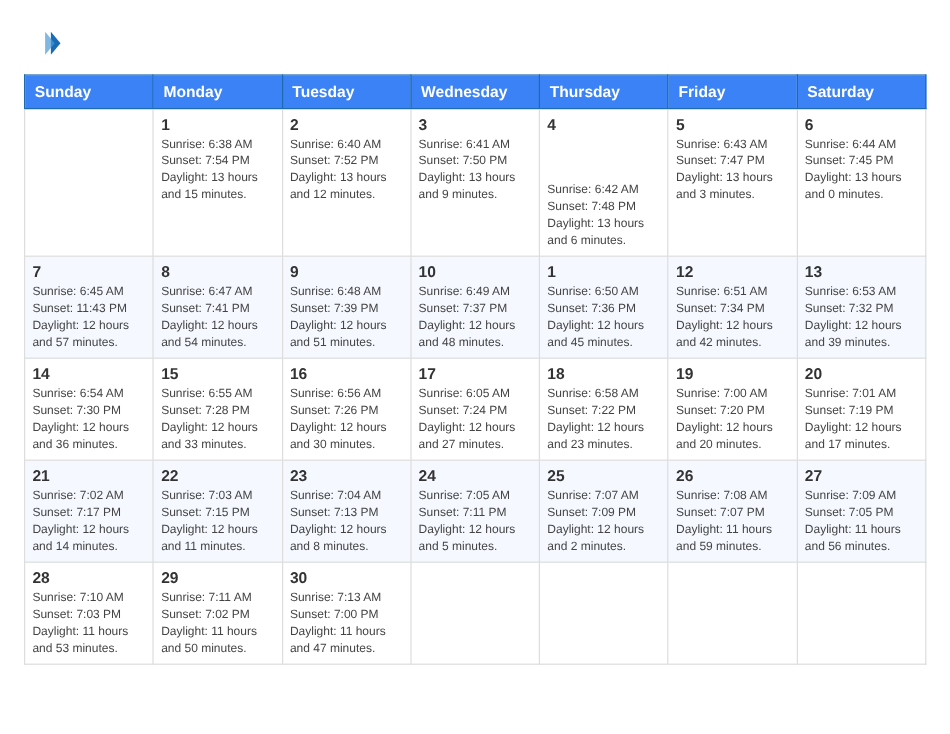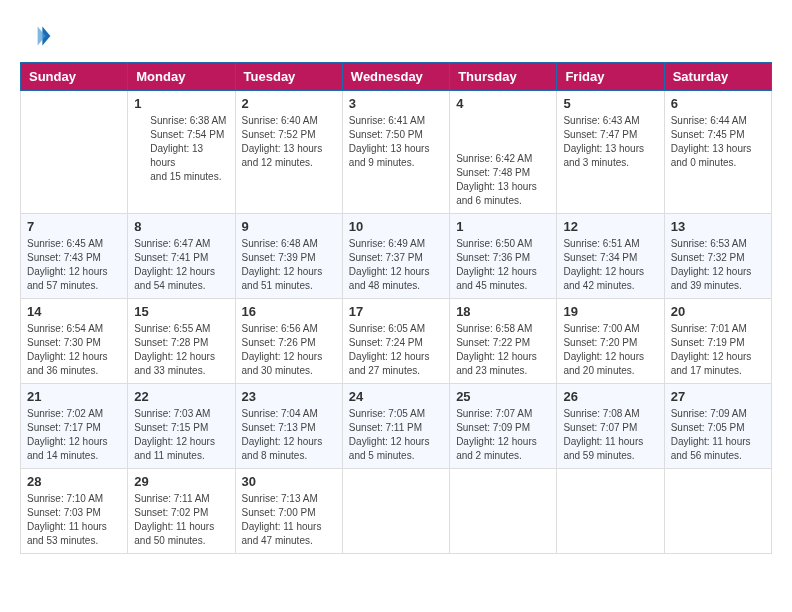--- a/index.html
+++ b/index.html
@@ -79,21 +79,21 @@
     .empty-cell {
       background: #f9f9f9;
     }
     tr:nth-child(even) td {
       background-color: #f5f9ff;
     }
     tr:nth-child(odd) td {
       background-color: #ffffff;
     }
     .calendar thead tr th {
-      background-color: #be185d;
+      background-color: #3b82f6;
     }
   </style>
 </head>
 <body>
 
 <div class="header">
   <div class="logo">
     <svg class="logo-icon" viewBox="0 0 40 40">
       <polygon points="28,8 38,20 28,32" fill="#1a6bb5"></polygon>
       <polygon points="22,8 32,20 22,32" fill="#4a9ad4" opacity="0.7"></polygon>
@@ -119,21 +119,21 @@
         <th>Thursday</th>
         <th>Friday</th>
         <th>Saturday</th>
       </tr>
   </thead>
   <tbody id="calendar-body">
   <tr>
         <td class="empty-cell"></td>
         <td>
           <div class="day-number">1</div>
-          <div class="day-info" style="white-space: pre-line; margin-left: 16px;">Sunrise: 6:38 AM
+          <div class="day-info" style="white-space: pre-line;">Sunrise: 6:38 AM
 Sunset: 7:54 PM
 Daylight: 13 hours
 and 15 minutes.</div>
         </td>
         <td>
           <div class="day-number">2</div>
           <div class="day-info" style="white-space: pre-line;">Sunrise: 6:40 AM
 Sunset: 7:52 PM
 Daylight: 13 hours
 and 12 minutes.</div>
@@ -164,21 +164,21 @@
           <div class="day-info" style="white-space: pre-line;">Sunrise: 6:44 AM
 Sunset: 7:45 PM
 Daylight: 13 hours
 and 0 minutes.</div>
         </td>
       </tr>
       <tr>
         <td>
           <div class="day-number">7</div>
           <div class="day-info" style="white-space: pre-line;">Sunrise: 6:45 AM
-Sunset: 7:43 PM
+Sunset: 11:43 PM
 Daylight: 12 hours
 and 57 minutes.</div>
         </td>
         <td>
           <div class="day-number">8</div>
           <div class="day-info" style="white-space: pre-line;">Sunrise: 6:47 AM
 Sunset: 7:41 PM
 Daylight: 12 hours
 and 54 minutes.</div>
         </td>

